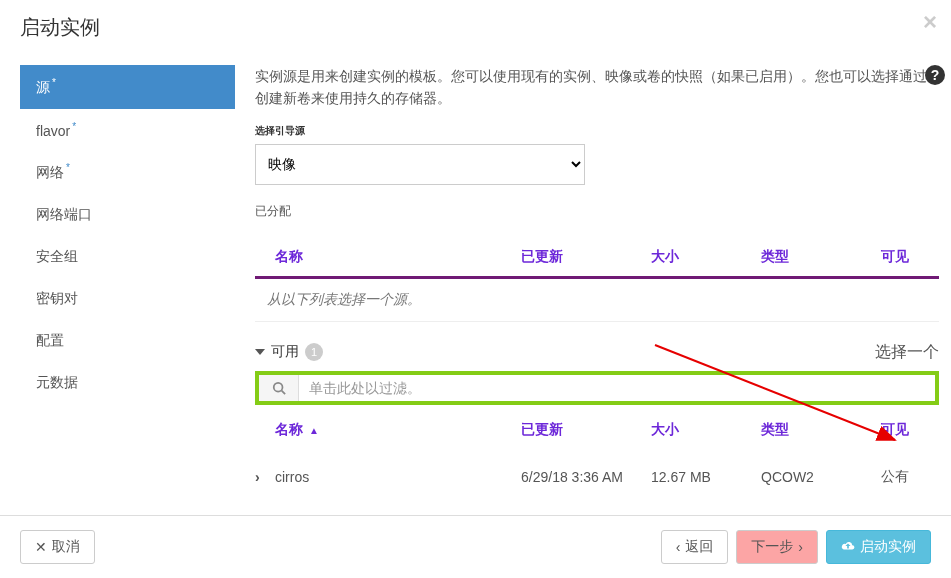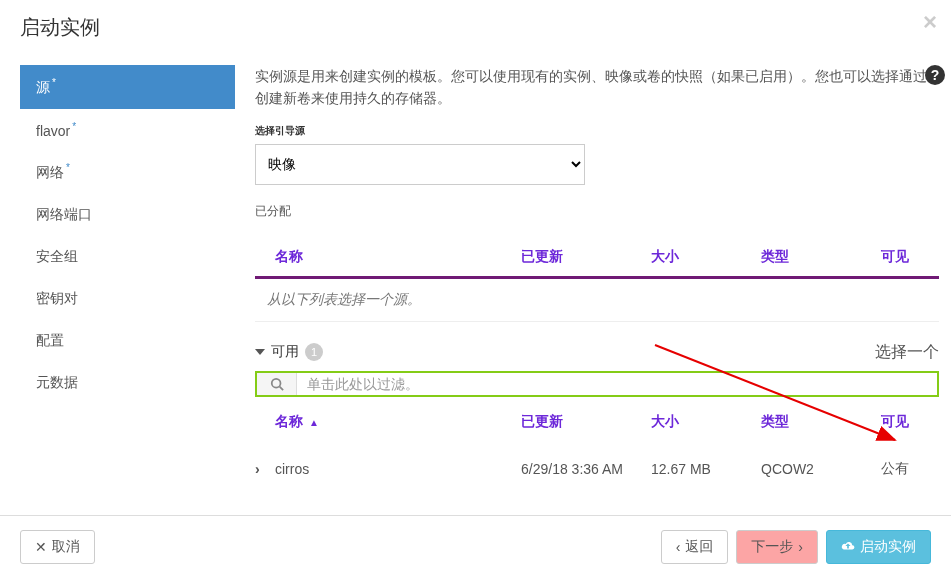--- a/index.html
+++ b/index.html
@@ -161,22 +161,22 @@
       text-align: center;
       line-height: 18px;
       padding: 0 4px;
     }
     .select-one {
       color: #555;
       font-size: 16px;
     }
     .filter-bar {
       display: flex;
-      border: 2px solid #84cc16;
-      height: 26px;
+      border: 4px solid #84cc16;
+      height: 34px;
       margin-bottom: 6px;
     }
     .filter-icon {
       width: 40px;
       display: flex;
       align-items: center;
       justify-content: center;
       background: #f5f5f5;
       border-right: 1px solid #ddd;
       color: #888;

